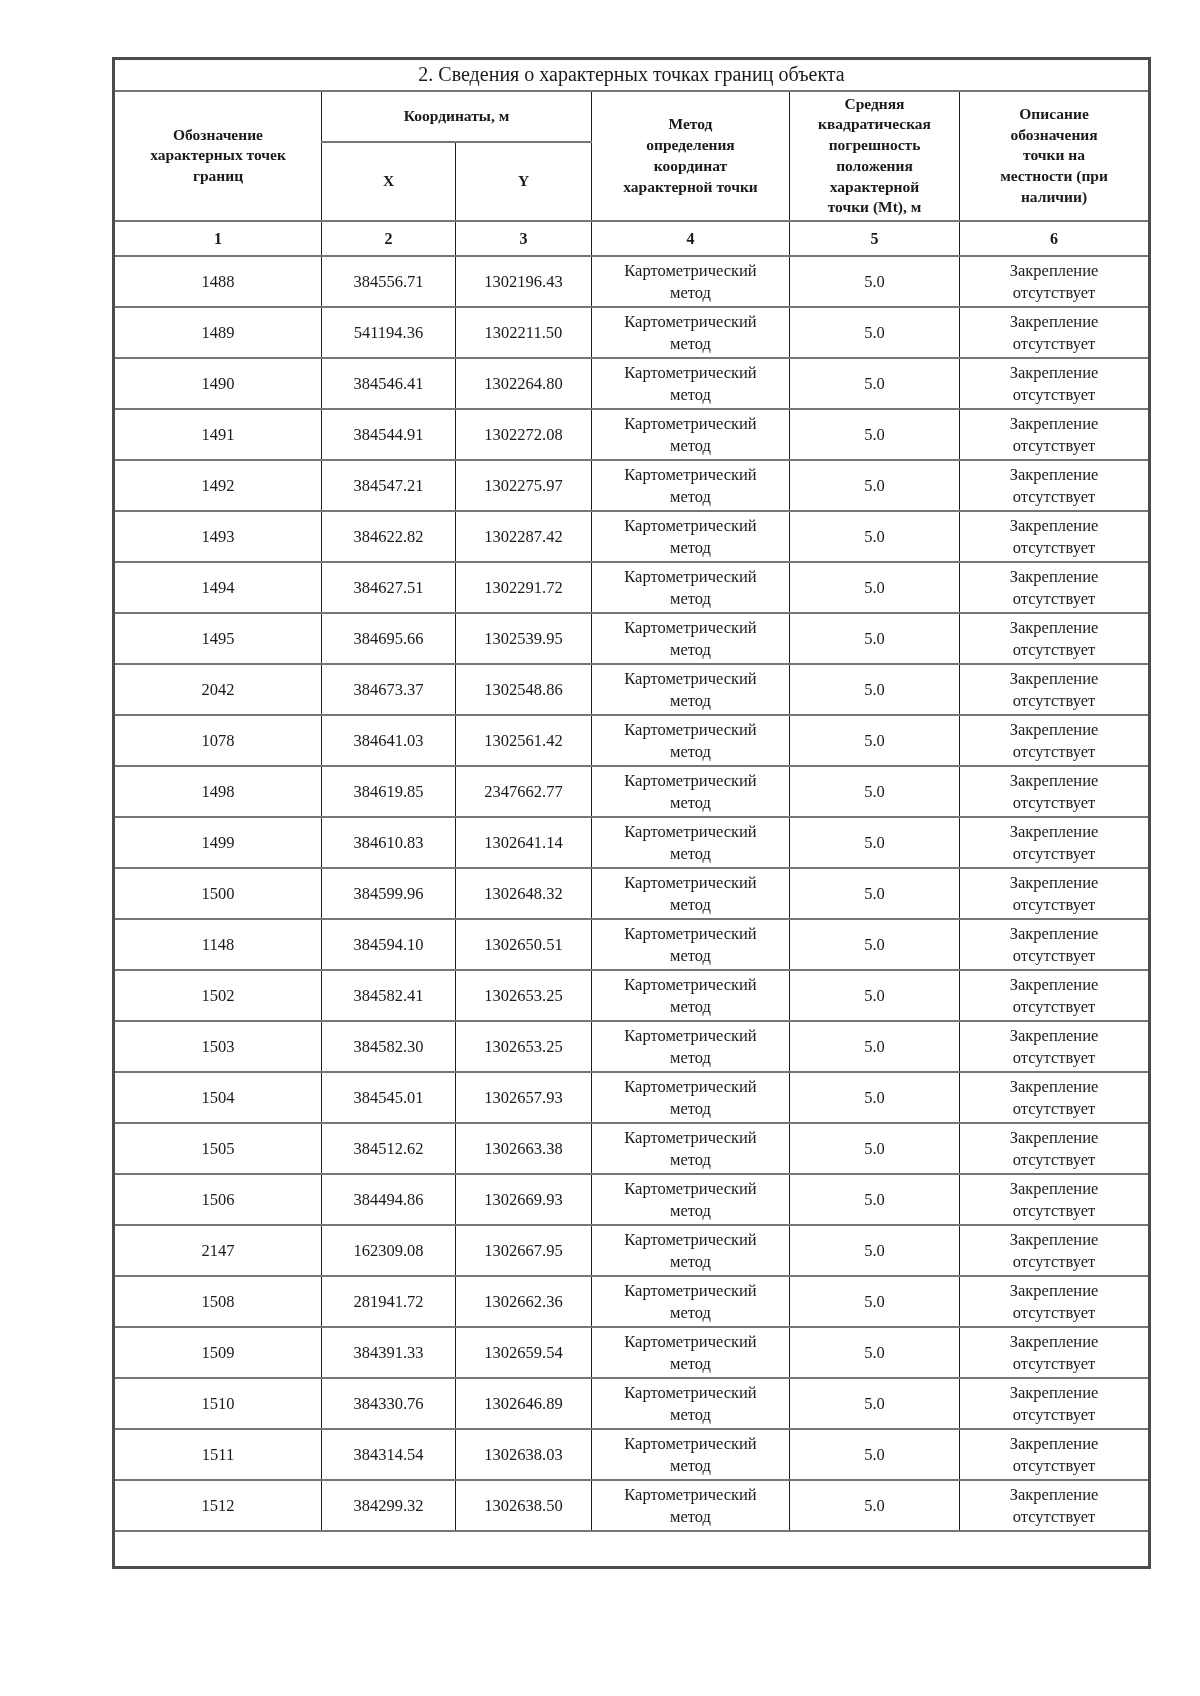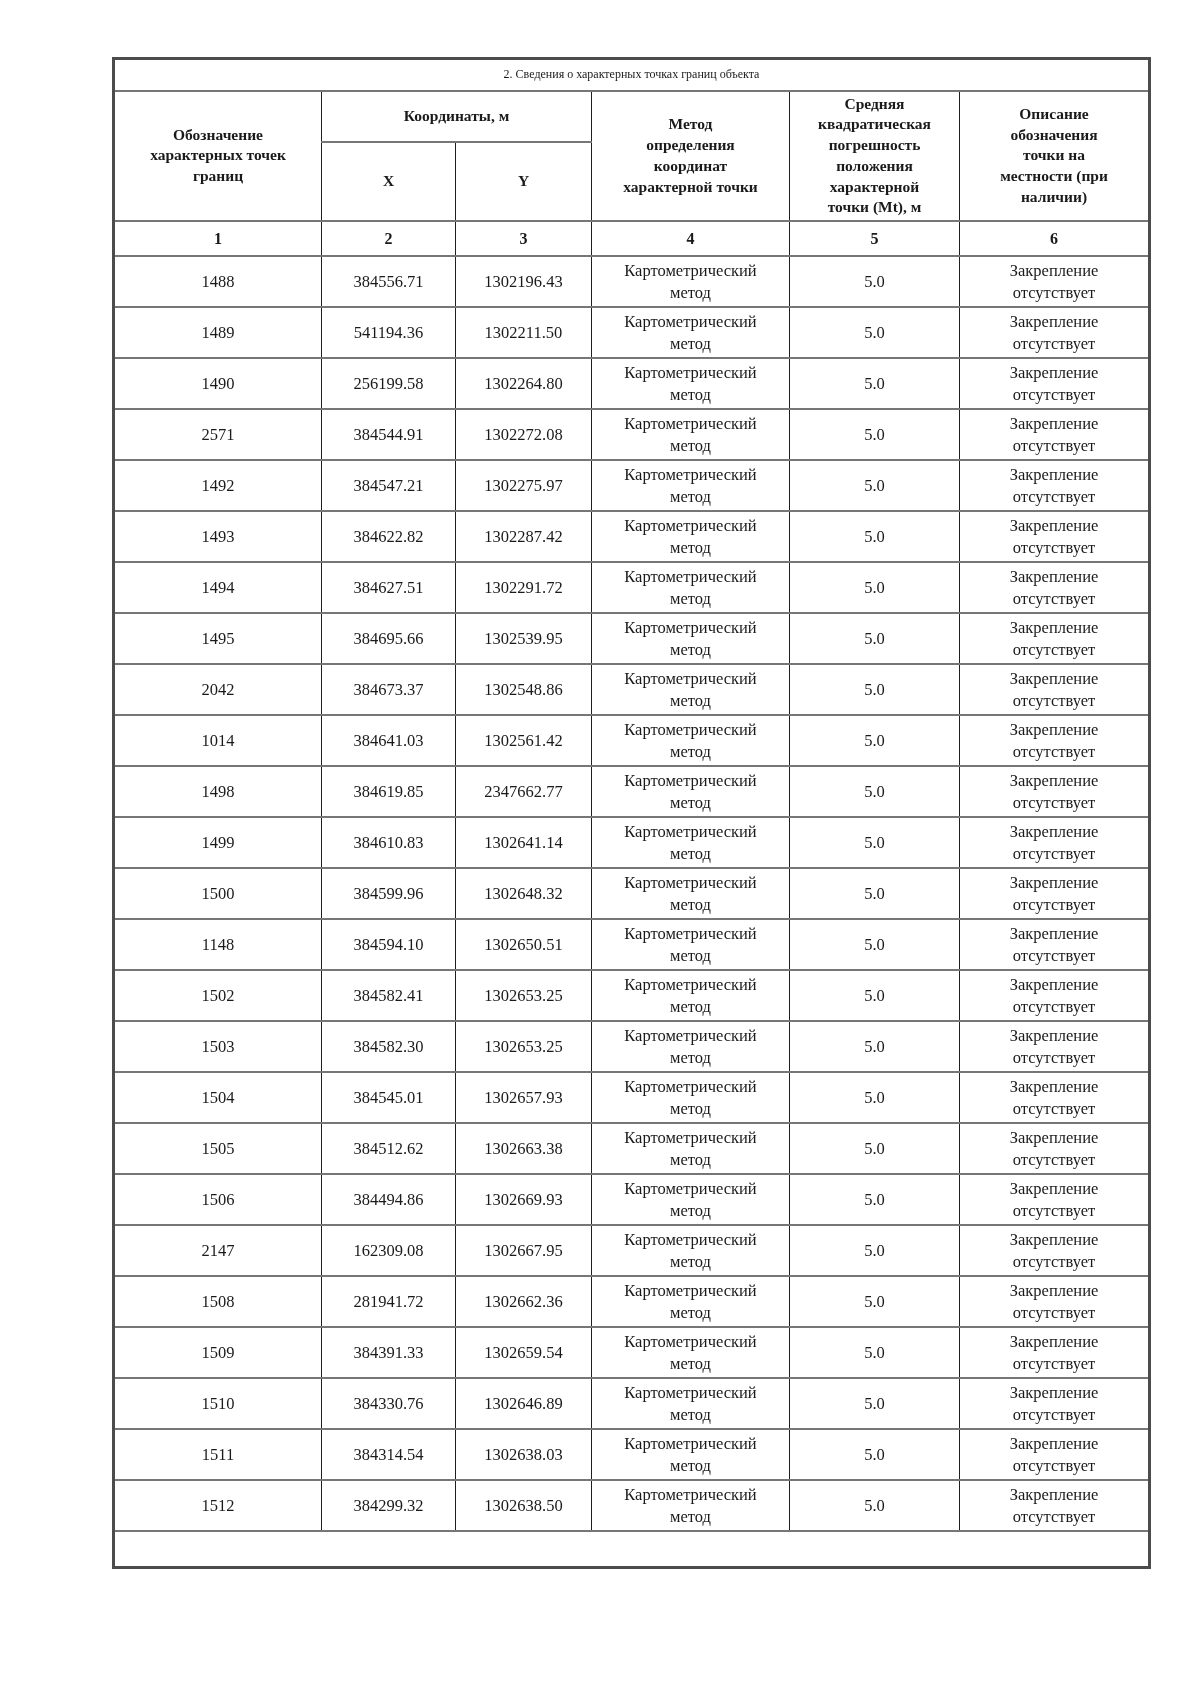--- a/index.html
+++ b/index.html
@@ -28,21 +28,21 @@
     border-top: 2px solid #767676;
     border-bottom: 2px solid #767676;
     border-left: 1px solid #1f1f1f;
     border-right: 1px solid #1f1f1f;
     text-align: center;
     vertical-align: middle;
     overflow: hidden;
   }
   .title-cell {
     text-align: left;
-    font-size: 12px;
+    font-size: 20px;
     font-weight: normal;
     height: 32px;
     padding: 2px 8px;
   }
   .points-table th {
     font-weight: bold;
     font-size: 15.5px;
     line-height: 1.34;
     white-space: pre-line;
     padding: 2px 4px;
@@ -131,30 +131,30 @@
           <td>541194.36</td>
           <td>1302211.50</td>
           <td>Картометрический
 метод</td>
           <td>5.0</td>
           <td>Закрепление
 отсутствует</td>
         </tr>
         <tr>
           <td>1490</td>
-          <td>256199.58</td>
+          <td>384546.41</td>
           <td>1302264.80</td>
           <td>Картометрический
 метод</td>
           <td>5.0</td>
           <td>Закрепление
 отсутствует</td>
         </tr>
         <tr>
-          <td>2571</td>
+          <td>1491</td>
           <td>384544.91</td>
           <td>1302272.08</td>
           <td>Картометрический
 метод</td>
           <td>5.0</td>
           <td>Закрепление
 отсутствует</td>
         </tr>
         <tr>
           <td>1492</td>
@@ -200,21 +200,21 @@
           <td>2042</td>
           <td>384673.37</td>
           <td>1302548.86</td>
           <td>Картометрический
 метод</td>
           <td>5.0</td>
           <td>Закрепление
 отсутствует</td>
         </tr>
         <tr>
-          <td>1014</td>
+          <td>1078</td>
           <td>384641.03</td>
           <td>1302561.42</td>
           <td>Картометрический
 метод</td>
           <td>5.0</td>
           <td>Закрепление
 отсутствует</td>
         </tr>
         <tr>
           <td>1498</td>

